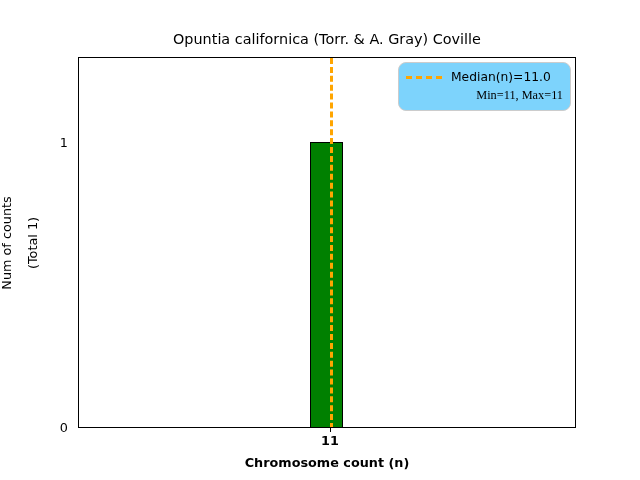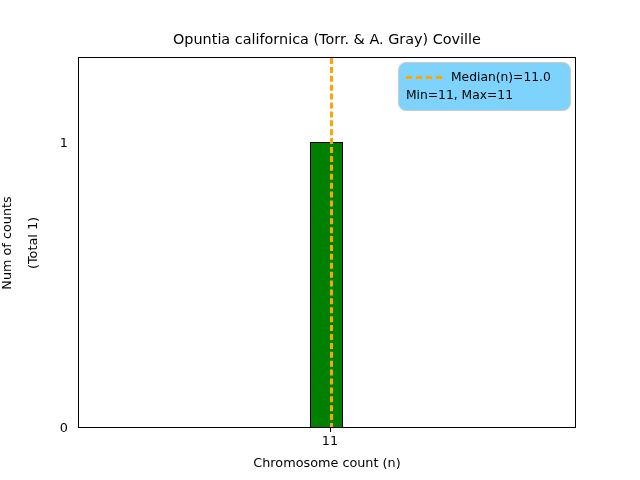--- a/index.html
+++ b/index.html
@@ -100,20 +100,21 @@
   
   #xlabel {
     position: absolute;
     left: 78px;
     top: 455px;
     width: 498px;
     text-align: center;
     font-size: 12.8px;
     line-height: 15px;
     white-space: nowrap;
+    font-weight: bold;
   }
   #ylabel-wrap {
     position: absolute;
     left: 0px;
     top: 57px;
     width: 40px;
     height: 371px;
   }
   #ylabel {
     position: absolute;
@@ -153,43 +154,44 @@
     border-top: 3px dashed #FFA500;
   }
   .legend-text {
     font-size: 12.3px;
     line-height: 18px;
     white-space: nowrap;
     color: #000000;
   }
   .legend-row-sub {
     display: flex;
-    justify-content: flex-start;
+    justify-content: flex-end;
     height: 18px;
+    font-family: Liberation Serif, serif;
   }
 </style>
 </head>
 <body>
 
 <div id="figure">
 
   <div id="chart-title">Opuntia californica (Torr. &amp; A. Gray) Coville</div>
 
   <div id="ylabel-wrap">
     <div id="ylabel">
       <span class="yl-line">Num of counts</span>
       <span class="yl-line">(Total 1)</span>
     </div>
   </div>
 
   <div class="ytick-label" style="left: 44px; width: 24px; top: 421px;">0</div>
   <div class="ytick-label" style="left: 44px; width: 24px; top: 136px;">1</div>
 
   <div class="xtick-mark" style="left: 330px;"></div>
-  <div class="xtick-label" style="left: 306px; width: 48px;">11</div>
+  <div class="xtick-label" style="left: 306px; width: 48px; font-weight: bold;">11</div>
 
   <div id="xlabel">Chromosome count (n)</div>
 
   <div id="plot-area">
     <div id="plot-clip">
 
       <div class="bar" style="left: 231px; width: 33px; top: 84px; height: 287px;"></div>
 
       <div class="median-line" style="left: 251px; top: 0px; height: 371px;"></div>
 

